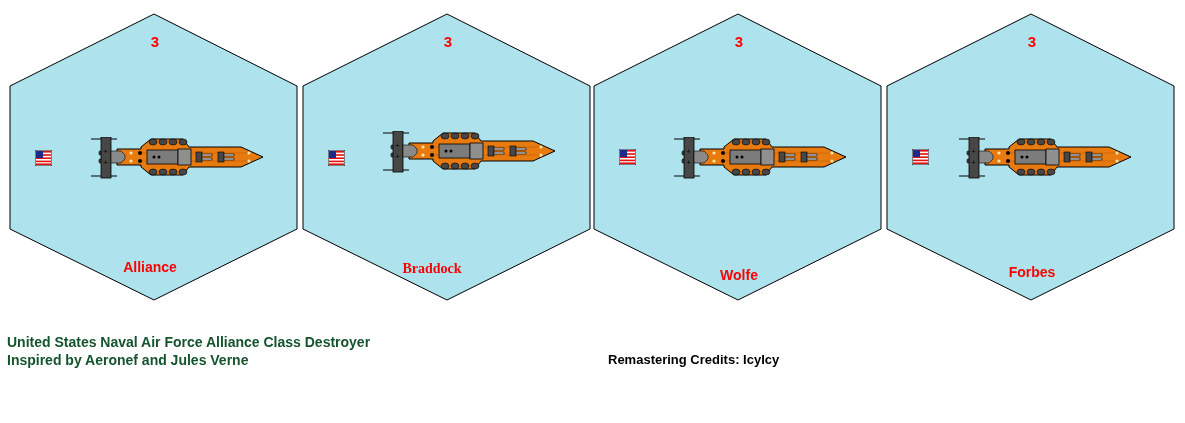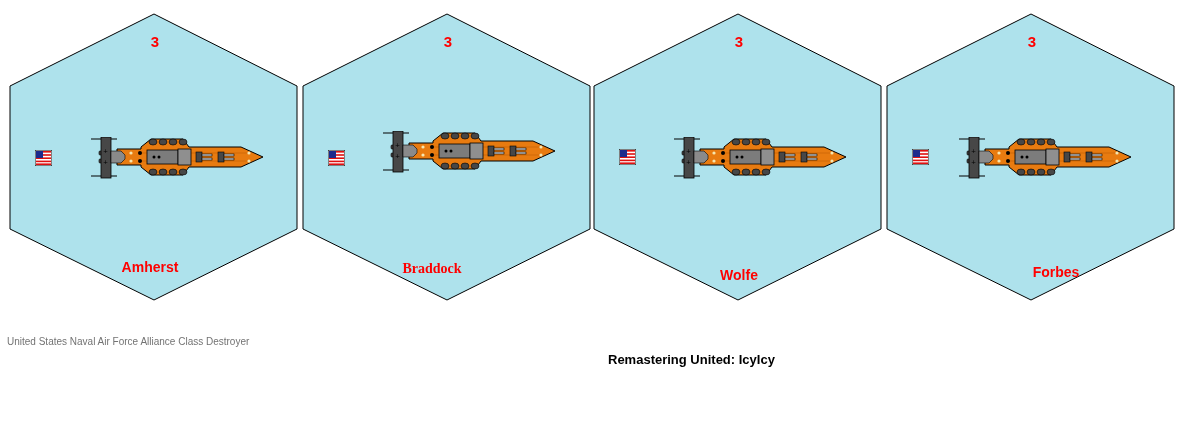--- a/index.html
+++ b/index.html
@@ -9,22 +9,22 @@
   .hex-svg { position: absolute; left: 0; top: 0; }
   .counter-num, .ship-name {
     position: absolute; color: #ff0000; font-weight: bold;
     font-family: "Liberation Sans", sans-serif; transform: translateX(-50%);
     white-space: nowrap;
   }
   .counter-num { font-size: 15px; top: 33px; }
   .ship-name { font-size: 14px; }
   .flag { position: absolute; width: 17px; height: 16px; }
   .ship { position: absolute; width: 172px; height: 44px; }
-  .credits { position: absolute; left: 7px; top: 333px; font-size: 10px;
-             font-weight: normal; color: #737373; line-height: 18px; }
+  .credits { position: absolute; left: 7px; top: 333px; font-size: 14px;
+             font-weight: bold; color: #14532d; line-height: 18px; }
   .credits div { white-space: nowrap; }
   .remaster { position: absolute; left: 608px; top: 352px; font-size: 13px;
               font-weight: bold; color: #000; white-space: nowrap; }
 </style>
 </head>
 <body>
 
 <div class="sheet">
 
   <svg class="hex-svg" width="1185" height="310">
@@ -42,21 +42,21 @@
         <rect x="1" y="4.2" width="15" height="1.6"></rect>
         <rect x="1" y="7.4" width="15" height="1.6"></rect>
         <rect x="1" y="10.6" width="15" height="1.6"></rect>
         <rect x="1" y="13.4" width="15" height="1.6"></rect>
       </g>
     <rect x="1" y="1" width="7" height="7" fill="#1c2a8c"></rect>
   </svg>
   <svg class="ship" style="left:91px;top:137px;" viewBox="0 0 172 44">
     <use href="#ship-shape"></use>
   </svg>
-  <div class="ship-name" style="left:150px;top:259px;">Amherst</div>
+  <div class="ship-name" style="left:150px;top:259px;">Alliance</div>
 
   <div class="counter-num" style="left:448px;">3</div>
   <svg class="flag" style="left:328px;top:150px;" viewBox="0 0 17 16">
     <rect x="0" y="0" width="17" height="16" fill="#fff" stroke="#000" stroke-width="1"></rect>
     <g fill="#e01010">
         <rect x="1" y="1" width="15" height="1.6"></rect>
         <rect x="1" y="4.2" width="15" height="1.6"></rect>
         <rect x="1" y="7.4" width="15" height="1.6"></rect>
         <rect x="1" y="10.6" width="15" height="1.6"></rect>
         <rect x="1" y="13.4" width="15" height="1.6"></rect>
@@ -93,26 +93,27 @@
         <rect x="1" y="4.2" width="15" height="1.6"></rect>
         <rect x="1" y="7.4" width="15" height="1.6"></rect>
         <rect x="1" y="10.6" width="15" height="1.6"></rect>
         <rect x="1" y="13.4" width="15" height="1.6"></rect>
       </g>
     <rect x="1" y="1" width="7" height="7" fill="#1c2a8c"></rect>
   </svg>
   <svg class="ship" style="left:959px;top:137px;" viewBox="0 0 172 44">
     <use href="#ship-shape"></use>
   </svg>
-  <div class="ship-name" style="left:1056px;top:264px;">Forbes</div>
+  <div class="ship-name" style="left:1032px;top:264px;">Forbes</div>
 
   <div class="credits">
     <div>United States Naval Air Force Alliance Class Destroyer</div>
+    <div>Inspired by Aeronef and Jules Verne</div>
   </div>
-  <div class="remaster">Remastering United: IcyIcy</div>
+  <div class="remaster">Remastering Credits: IcyIcy</div>
 
 </div>
 
 <svg width="0" height="0" style="position:absolute">
   <defs>
     <g id="ship-shape">
 
       <line x1="0" y1="2" x2="26" y2="2" stroke="#000" stroke-width="1"></line>
       <line x1="0" y1="39" x2="26" y2="39" stroke="#000" stroke-width="1"></line>
 

